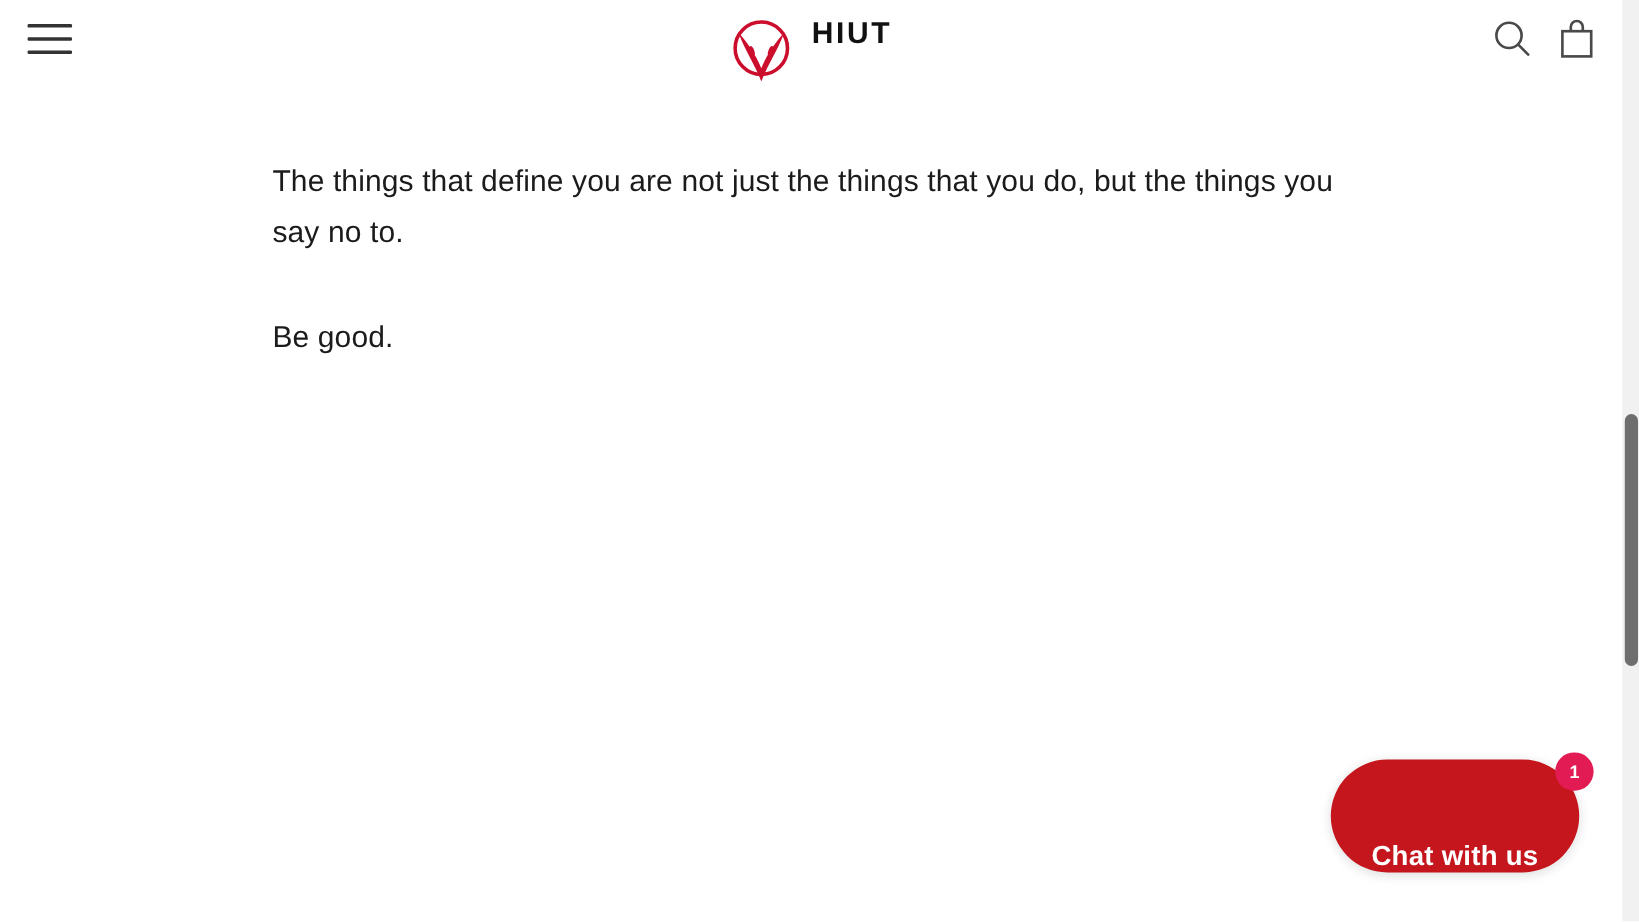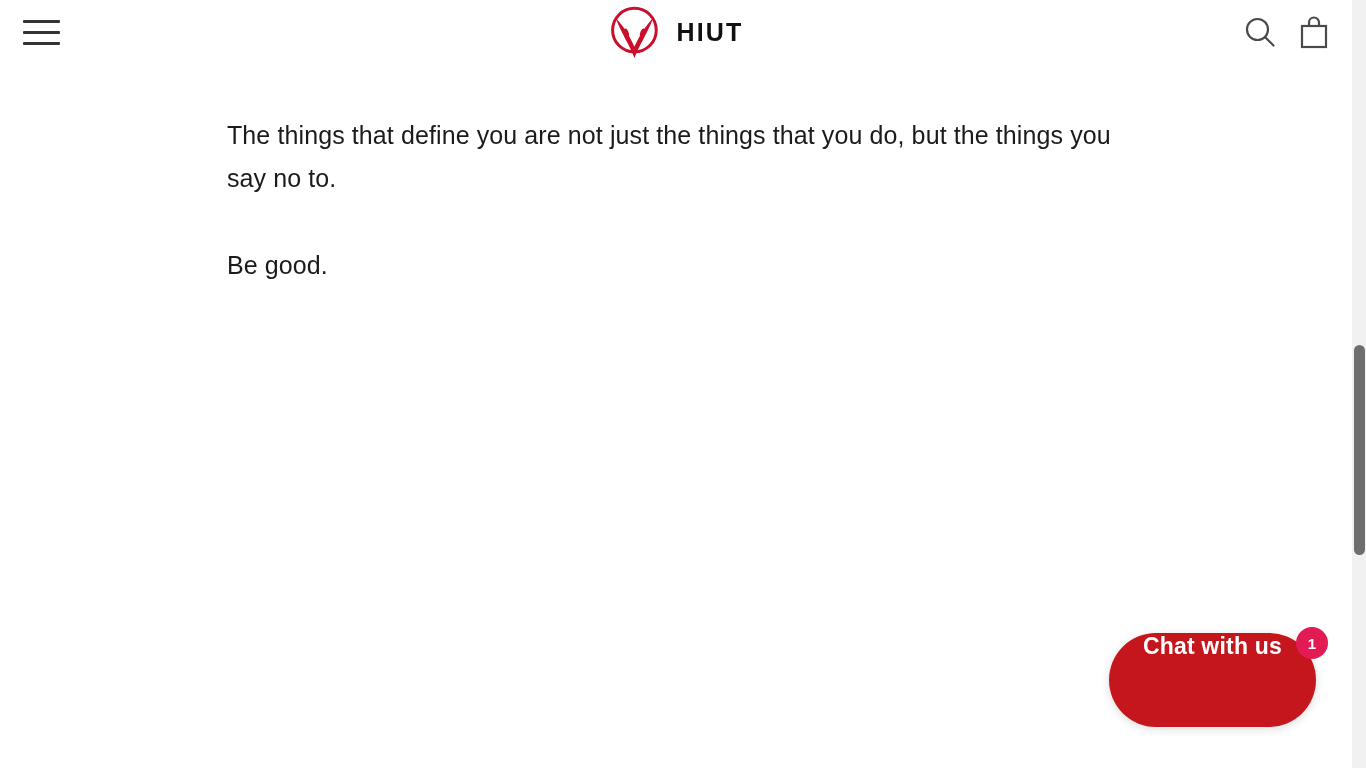--- a/index.html
+++ b/index.html
@@ -47,24 +47,24 @@
     background: #333333;
     border-radius: 1px;
   }
   .menu-toggle .bar:nth-child(1) { top: 0px; }
   .menu-toggle .bar:nth-child(2) { top: 11px; }
   .menu-toggle .bar:nth-child(3) { top: 22px; }
 
   .brand {
     position: absolute;
     left: 50%;
-    top: 6px;
+    top: 16px;
     transform: translateX(-50%);
     display: flex;
-    align-items: center;
+    align-items: flex-start;
     gap: 16px;
     text-decoration: none;
     cursor: pointer;
   }
   .brand-mark { width: 52px; height: 52px; display: block; }
   .brand-word {
     font-size: 25px;
     font-weight: bold;
     letter-spacing: 2.2px;
     color: #111111;
@@ -88,21 +88,21 @@
     justify-content: center;
     background: transparent;
     border: 0;
     padding: 0;
     cursor: pointer;
   }
 
   
   .content {
     position: absolute;
-    top: 52px;
+    top: 68px;
     left: 0;
     width: 1154px;
     height: 700px;
     padding: 62px 0 0 0;
   }
   .prose {
     width: 900px;
     margin-left: 227px;
   }
   .prose p {
@@ -116,21 +116,21 @@
 
   
   .chat-widget {
     position: absolute;
     right: 50px;
     bottom: 41px;
     z-index: 30;
   }
   .chat-button {
     display: flex;
-    align-items: flex-start;
+    align-items: flex-end;
     justify-content: center;
     min-width: 196px;
     height: 94px;
     padding: 0 34px;
     background: #c4161c;
     color: #ffffff;
     font-size: 23px;
     font-weight: bold;
     border: 0;
     border-radius: 47px;

